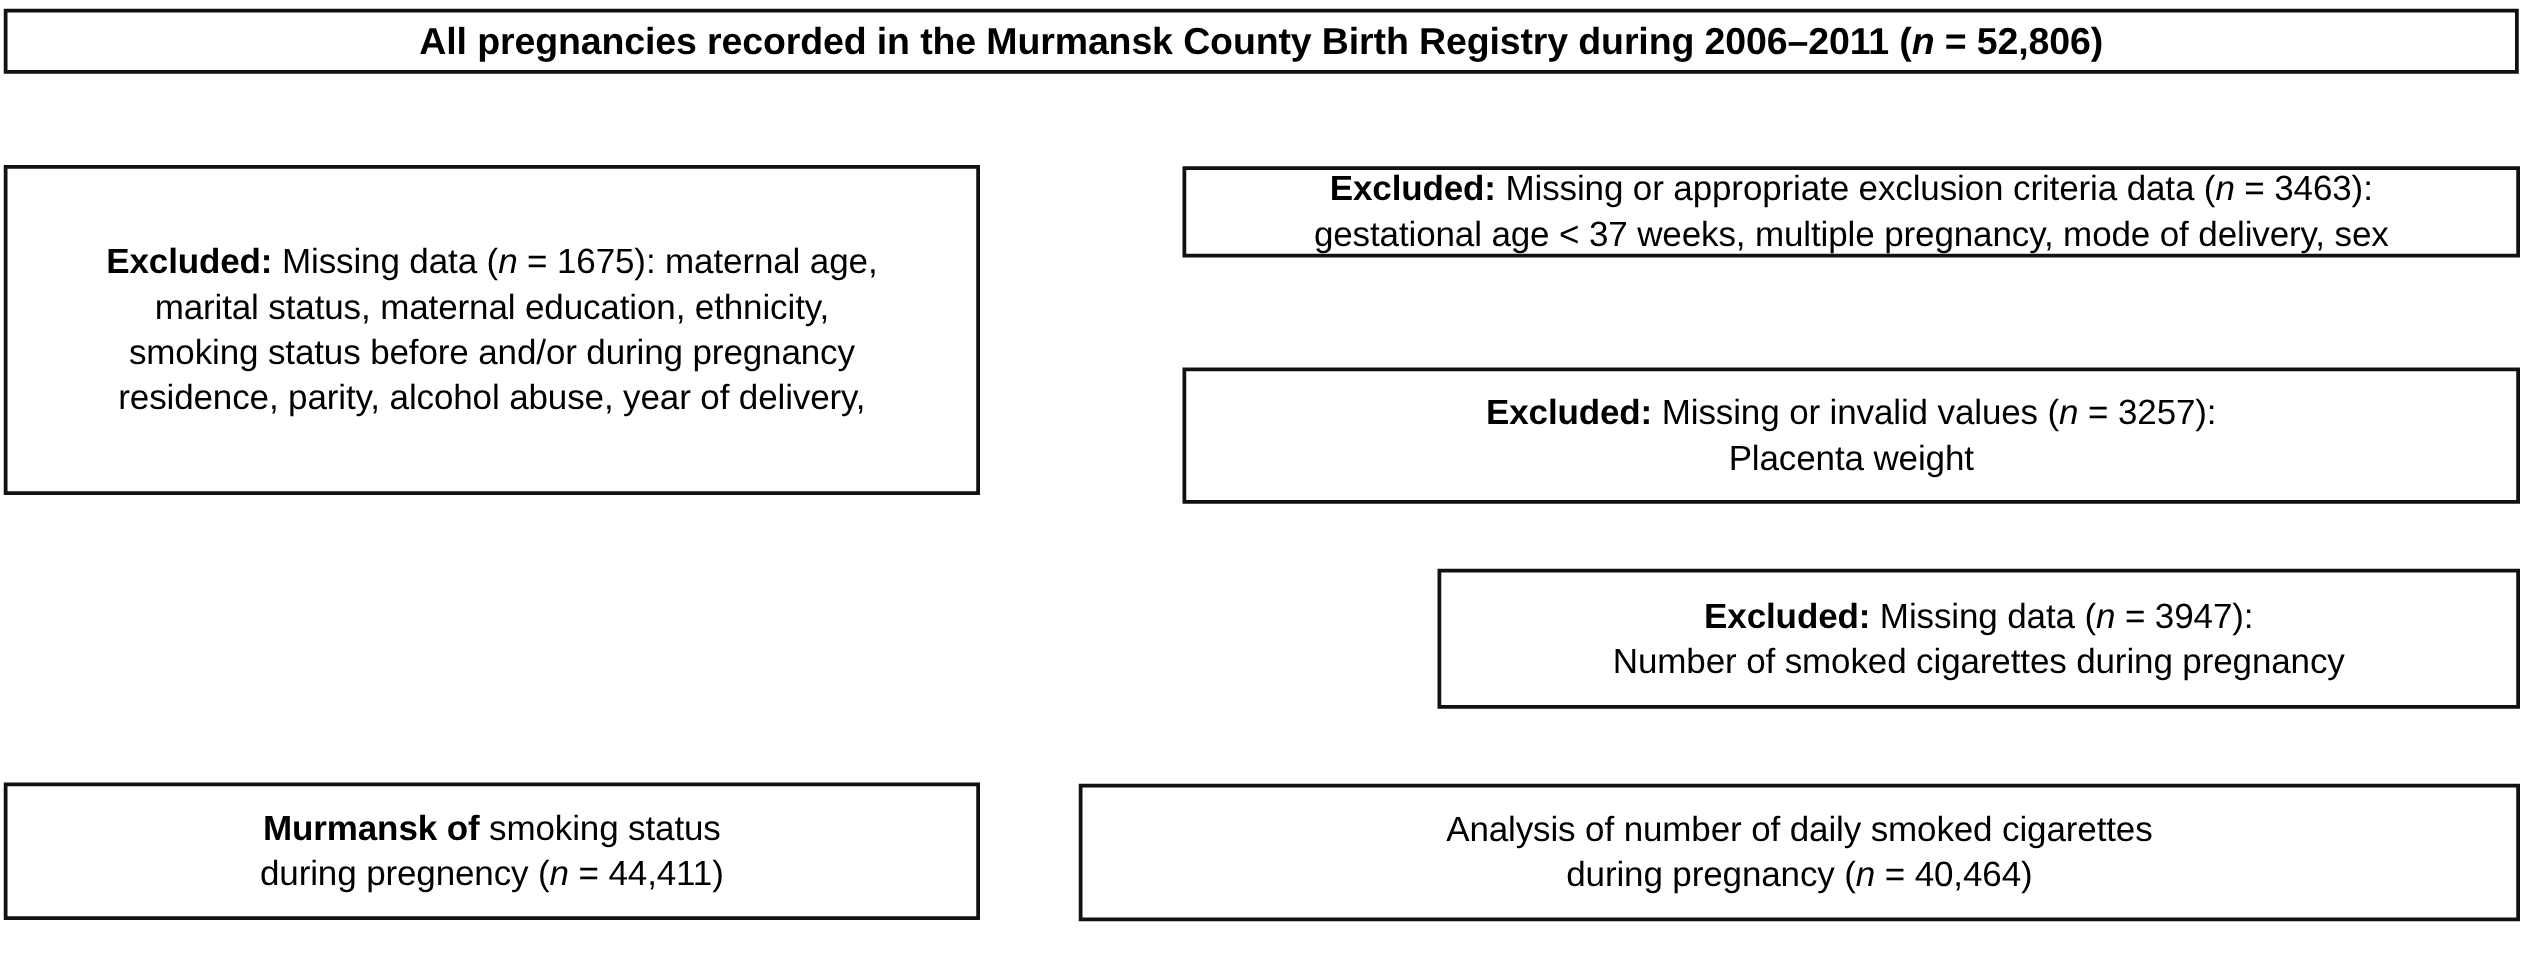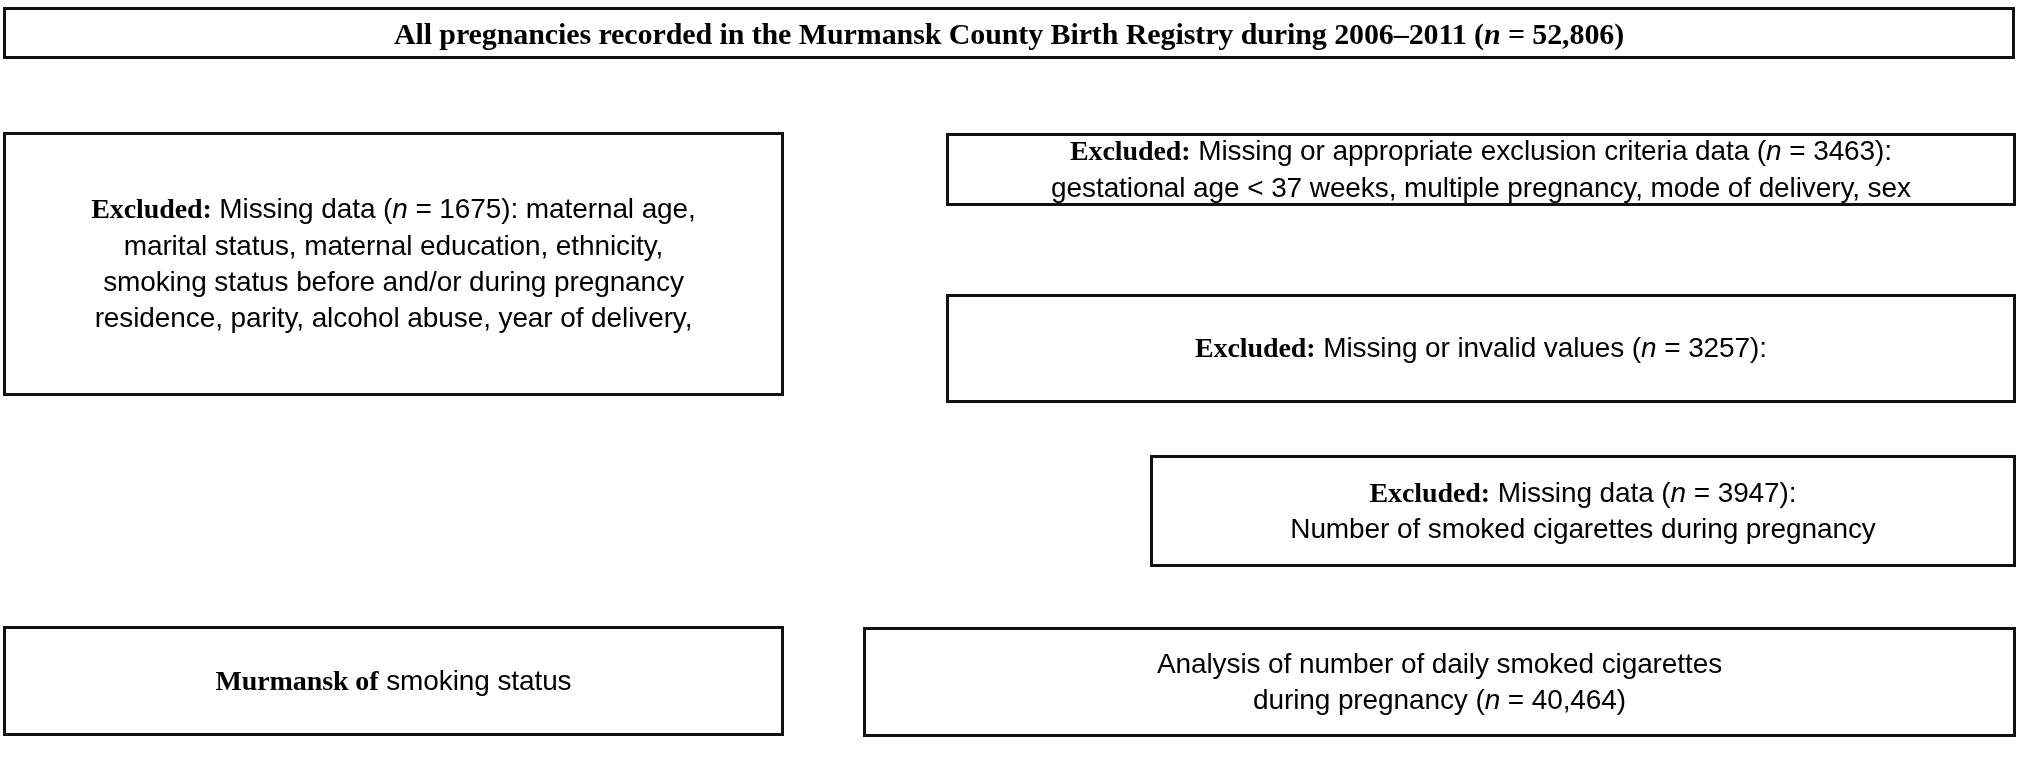--- a/index.html
+++ b/index.html
@@ -41,21 +41,21 @@
 
   
   #box-title      { left: 3px;    top: 7px;   width: 2012px; height: 52px;  font-size: 30px; }
   #box-excl-1     { left: 3px;    top: 132px; width: 781px;  height: 264px; font-size: 28px; }
   #box-excl-2     { left: 946px;  top: 133px; width: 1070px; height: 73px;  font-size: 28px; }
   #box-excl-3     { left: 946px;  top: 294px; width: 1070px; height: 109px;  font-size: 28px; }
   #box-excl-4     { left: 1150px; top: 455px; width: 866px;  height: 112px; font-size: 28px; }
   #box-analysis-1 { left: 3px;    top: 626px; width: 781px;  height: 110px; font-size: 28px; }
   #box-analysis-2 { left: 863px;  top: 627px; width: 1153px; height: 110px; font-size: 28px; }
 
-  b  { font-weight: bold; font-family: Liberation Serif, serif; }
+  b  { font-weight: bold; }
   i  { font-style: italic; }
 </style>
 </head>
 <body>
 
 <div id="flowchart">
 
   <div class="box" id="box-title">
     <span class="txt">
       <span class="ln"><b>All pregnancies recorded in the Murmansk County Birth Registry during 2006–2011 (</b><b><i>n</i></b><b> = 52,806)</b></span>
@@ -74,33 +74,35 @@
   <div class="box" id="box-excl-2">
     <span class="txt">
       <span class="ln"><b>Excluded:</b><span> Missing or appropriate exclusion criteria data (</span><i>n</i><span> = 3463):</span></span>
       <span class="ln">gestational age &lt; 37 weeks, multiple pregnancy, mode of delivery, sex</span>
     </span>
   </div>
 
   <div class="box" id="box-excl-3">
     <span class="txt">
       <span class="ln"><b>Excluded:</b><span> Missing or invalid values (</span><i>n</i><span> = 3257):</span></span>
+      <span class="ln">Placenta weight</span>
     </span>
   </div>
 
   <div class="box" id="box-excl-4">
     <span class="txt">
       <span class="ln"><b>Excluded:</b><span> Missing data (</span><i>n</i><span> = 3947):</span></span>
       <span class="ln">Number of smoked cigarettes during pregnancy</span>
     </span>
   </div>
 
   <div class="box" id="box-analysis-1">
     <span class="txt">
       <span class="ln"><b>Murmansk of</b><span> smoking status</span></span>
+      <span class="ln"><span>during pregnency (</span><i>n</i><span> = 44,411)</span></span>
     </span>
   </div>
 
   <div class="box" id="box-analysis-2">
     <span class="txt">
       <span class="ln">Analysis of number of daily smoked cigarettes</span>
       <span class="ln"><span>during pregnancy (</span><i>n</i><span> = 40,464)</span></span>
     </span>
   </div>
 

